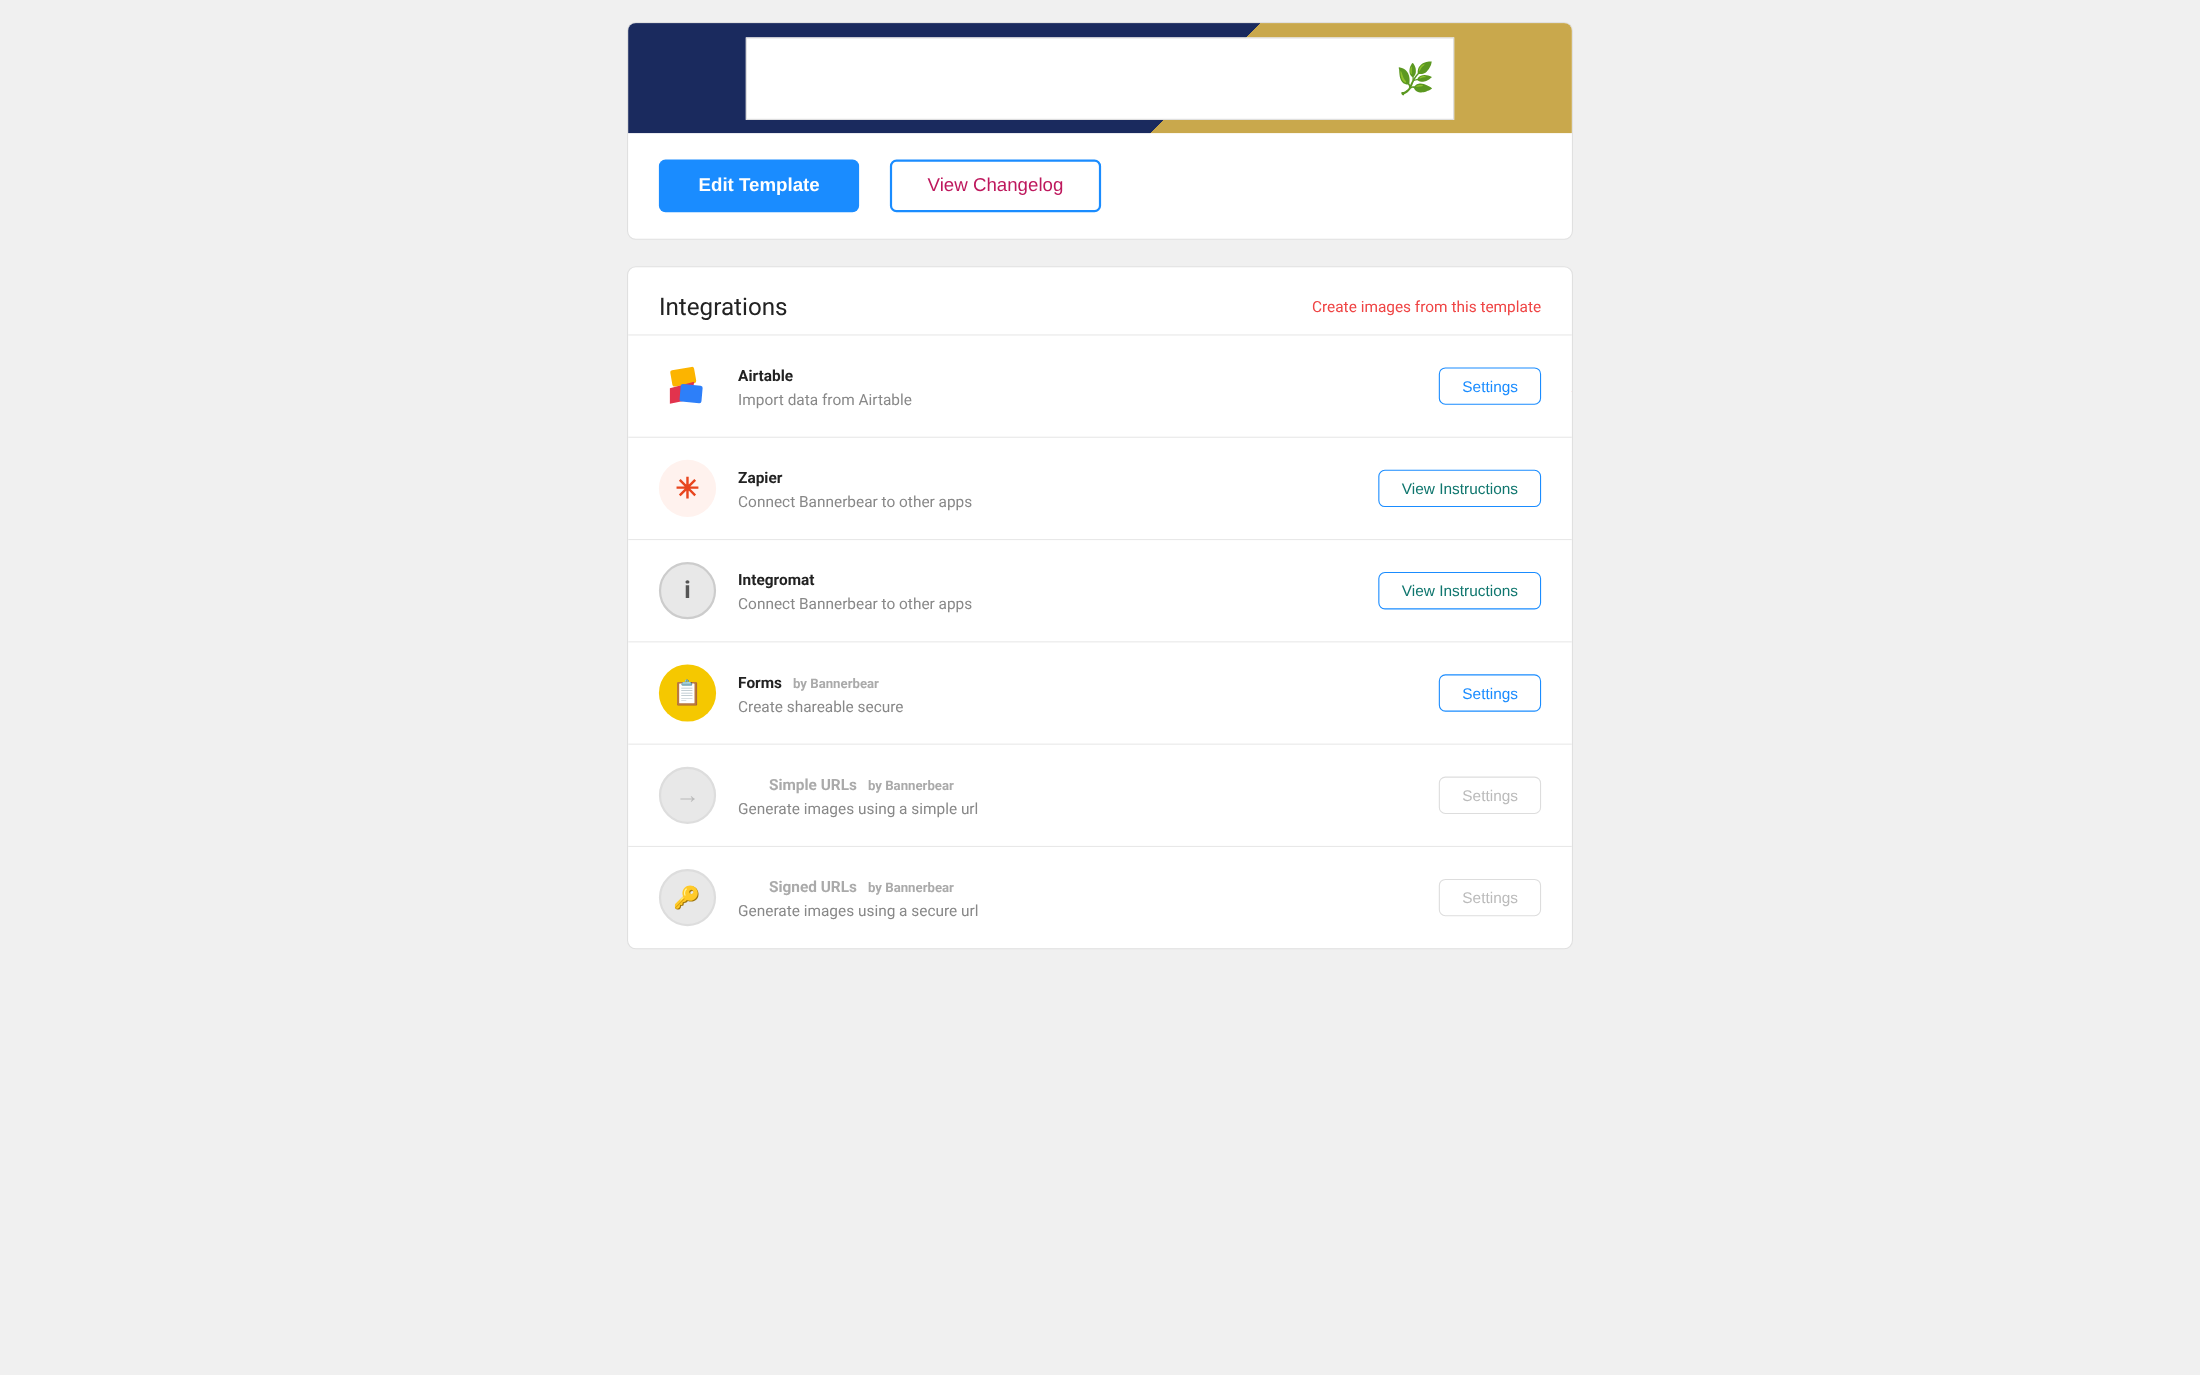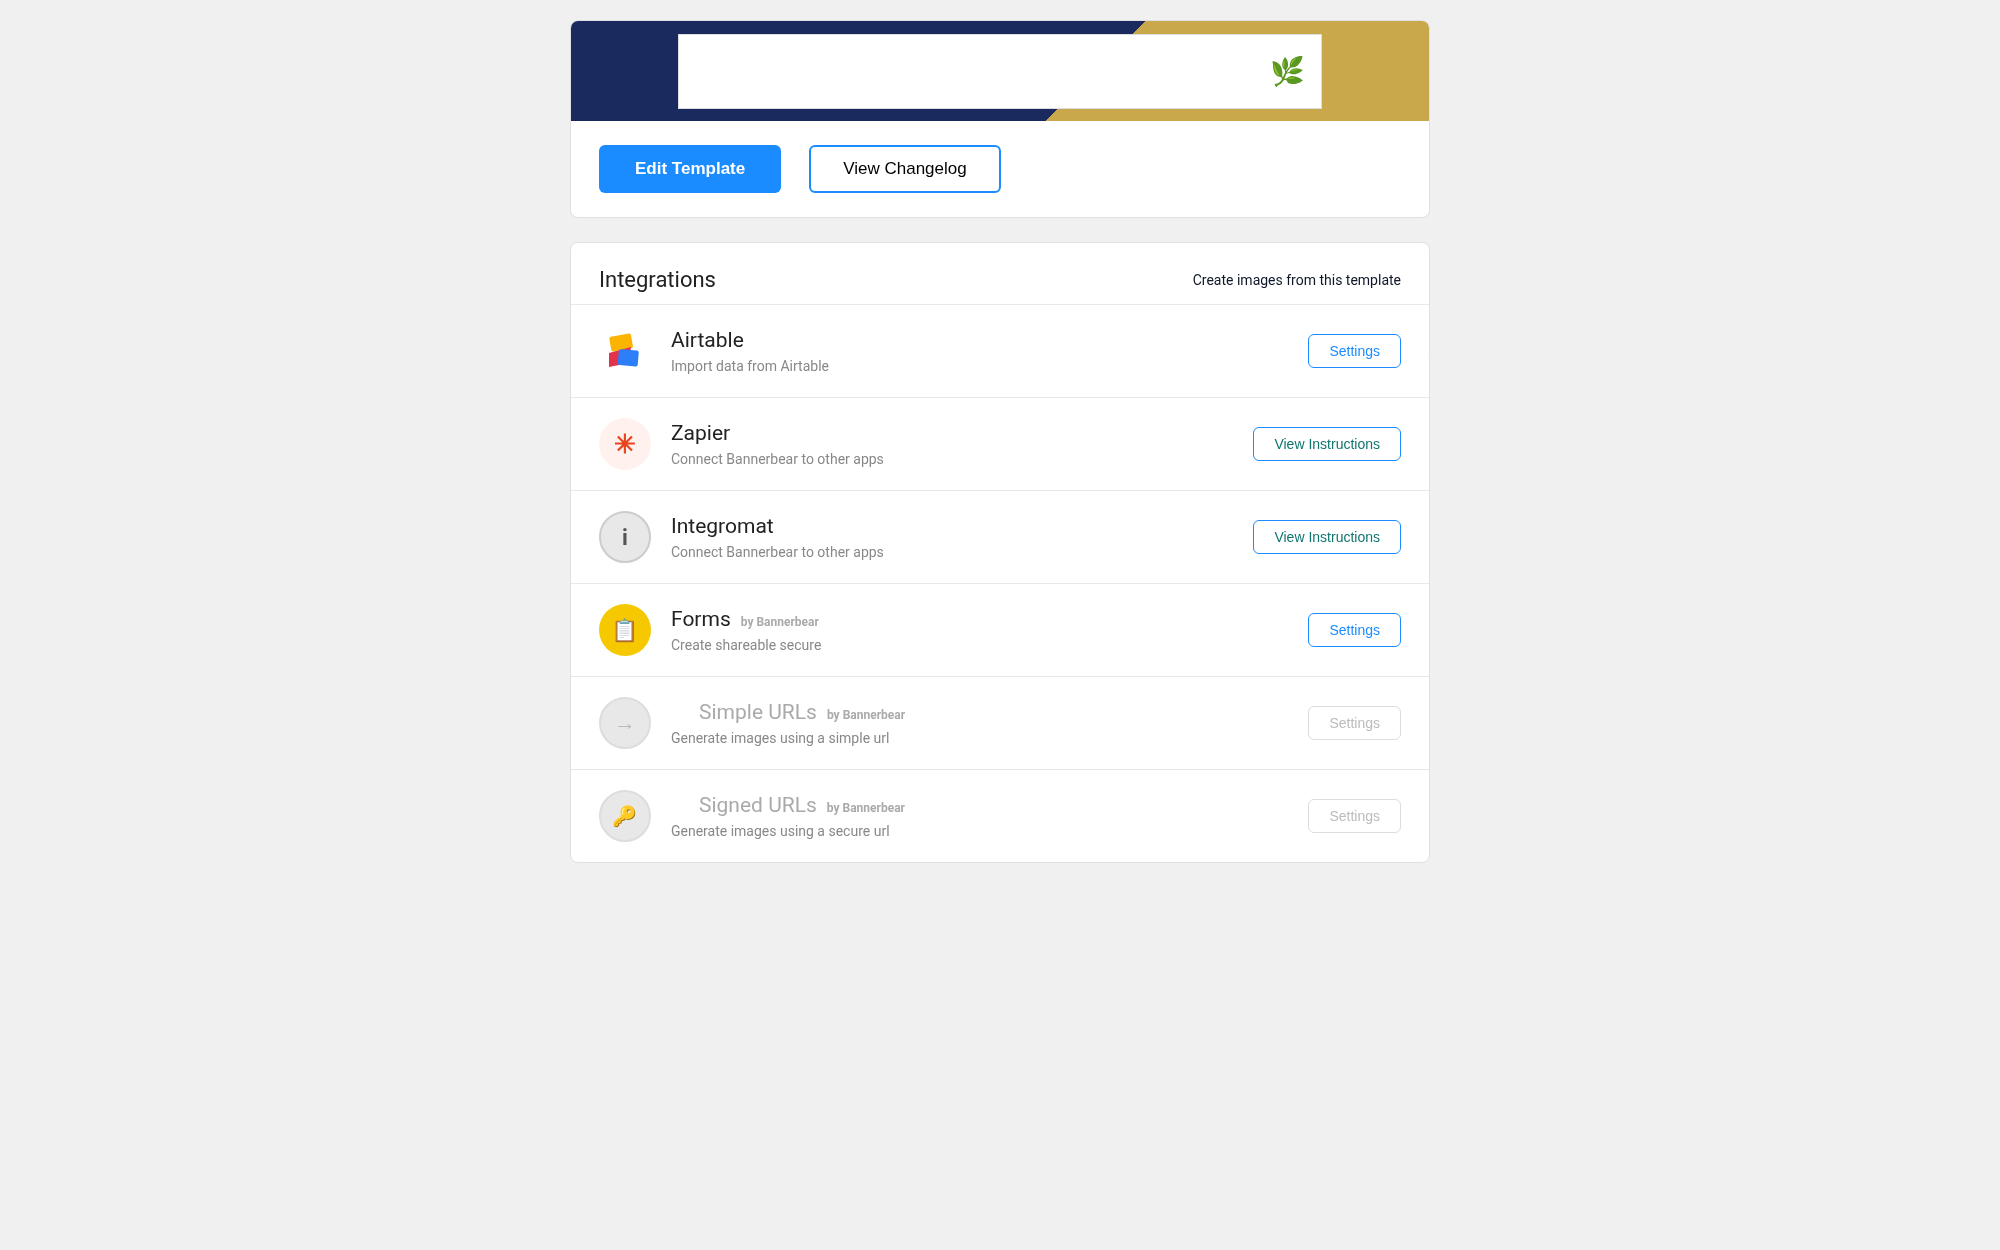--- a/index.html
+++ b/index.html
@@ -66,21 +66,21 @@
       border: none;
       border-radius: 6px;
       padding: 14px 36px;
       font-size: 17px;
       font-weight: 600;
       cursor: pointer;
     }
 
     .btn-outline {
       background: #fff;
-      color: #000000;
+      color: #be185d;
       border: 2px solid #1a8cff;
       border-radius: 6px;
       padding: 12px 32px;
       font-size: 17px;
       font-weight: 500;
       cursor: pointer;
     }
 
     
     .integrations-card {
@@ -98,21 +98,21 @@
     }
 
     .integrations-title {
       font-size: 22px;
       font-weight: 400;
       color: #222;
     }
 
     .integrations-subtitle {
       font-size: 14px;
-      color: #0f172a;
+      color: #ef4444;
     }
 
     .integration-row {
       display: flex;
       align-items: center;
       padding: 20px 28px;
       border-top: 1px solid #e8e8e8;
       gap: 20px;
     }
 
@@ -154,22 +154,22 @@
       background: #e8e8e8;
       color: #bbb;
       border: 2px solid #ddd;
     }
 
     .integration-info {
       flex: 1;
     }
 
     .integration-name {
-      font-size: 21px;
-      font-weight: 400;
+      font-size: 14px;
+      font-weight: 700;
       color: #222;
       display: inline;
       text-align: center;
     }
 
     .integration-name.muted {
       color: #aaa;
       margin-left: 28px;
     }
 

